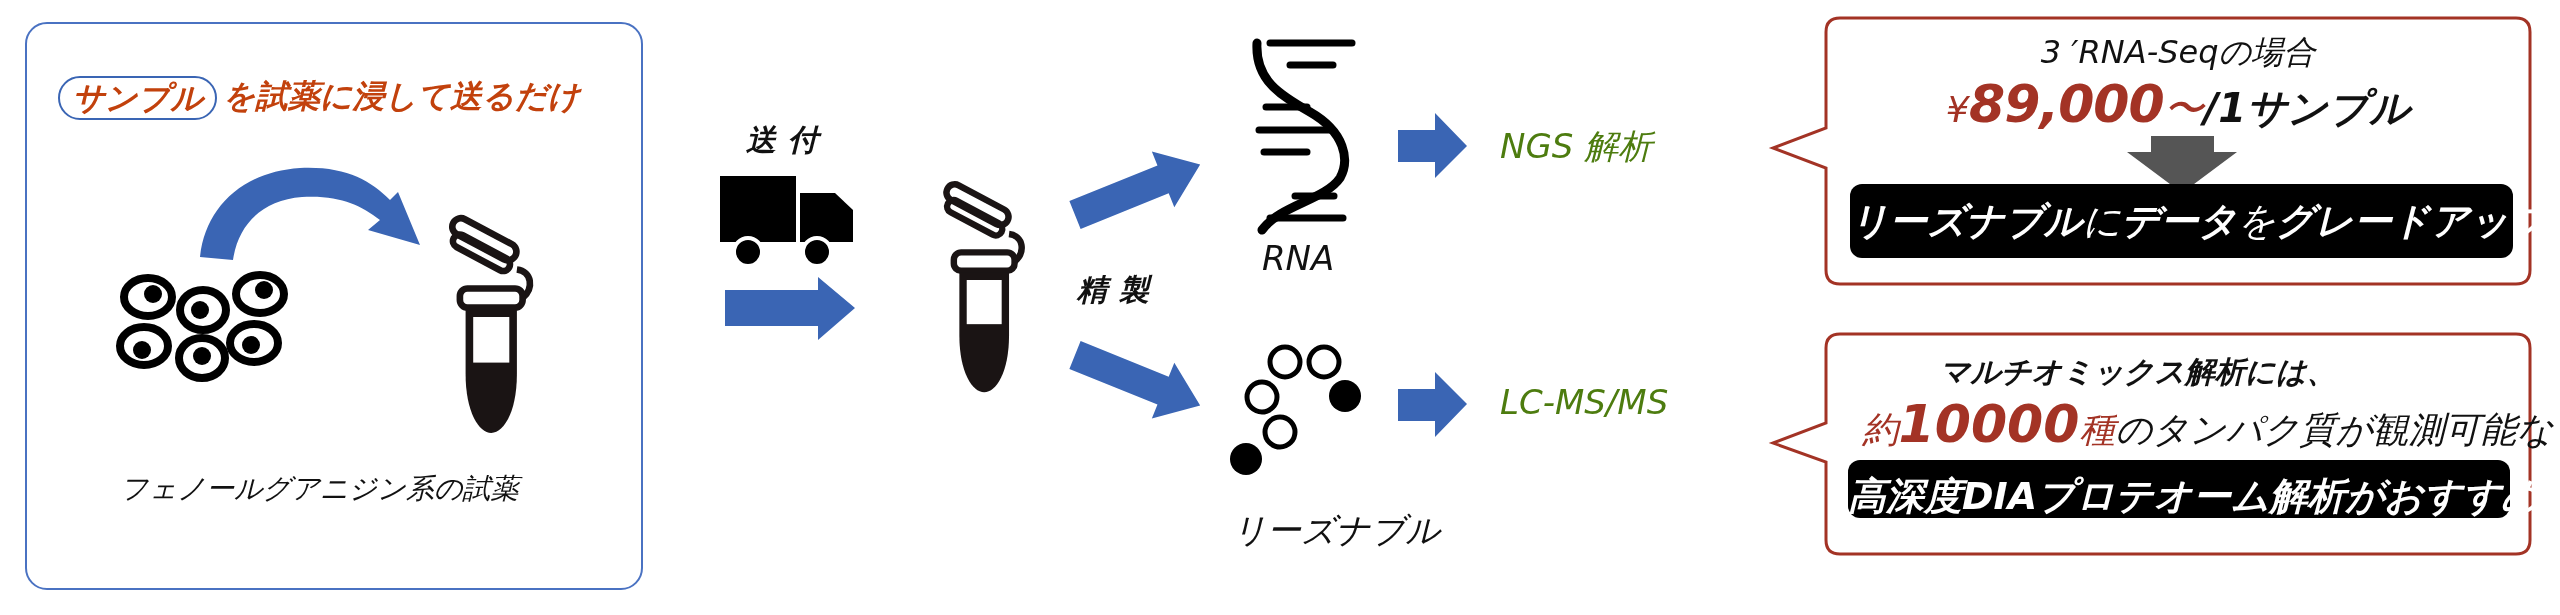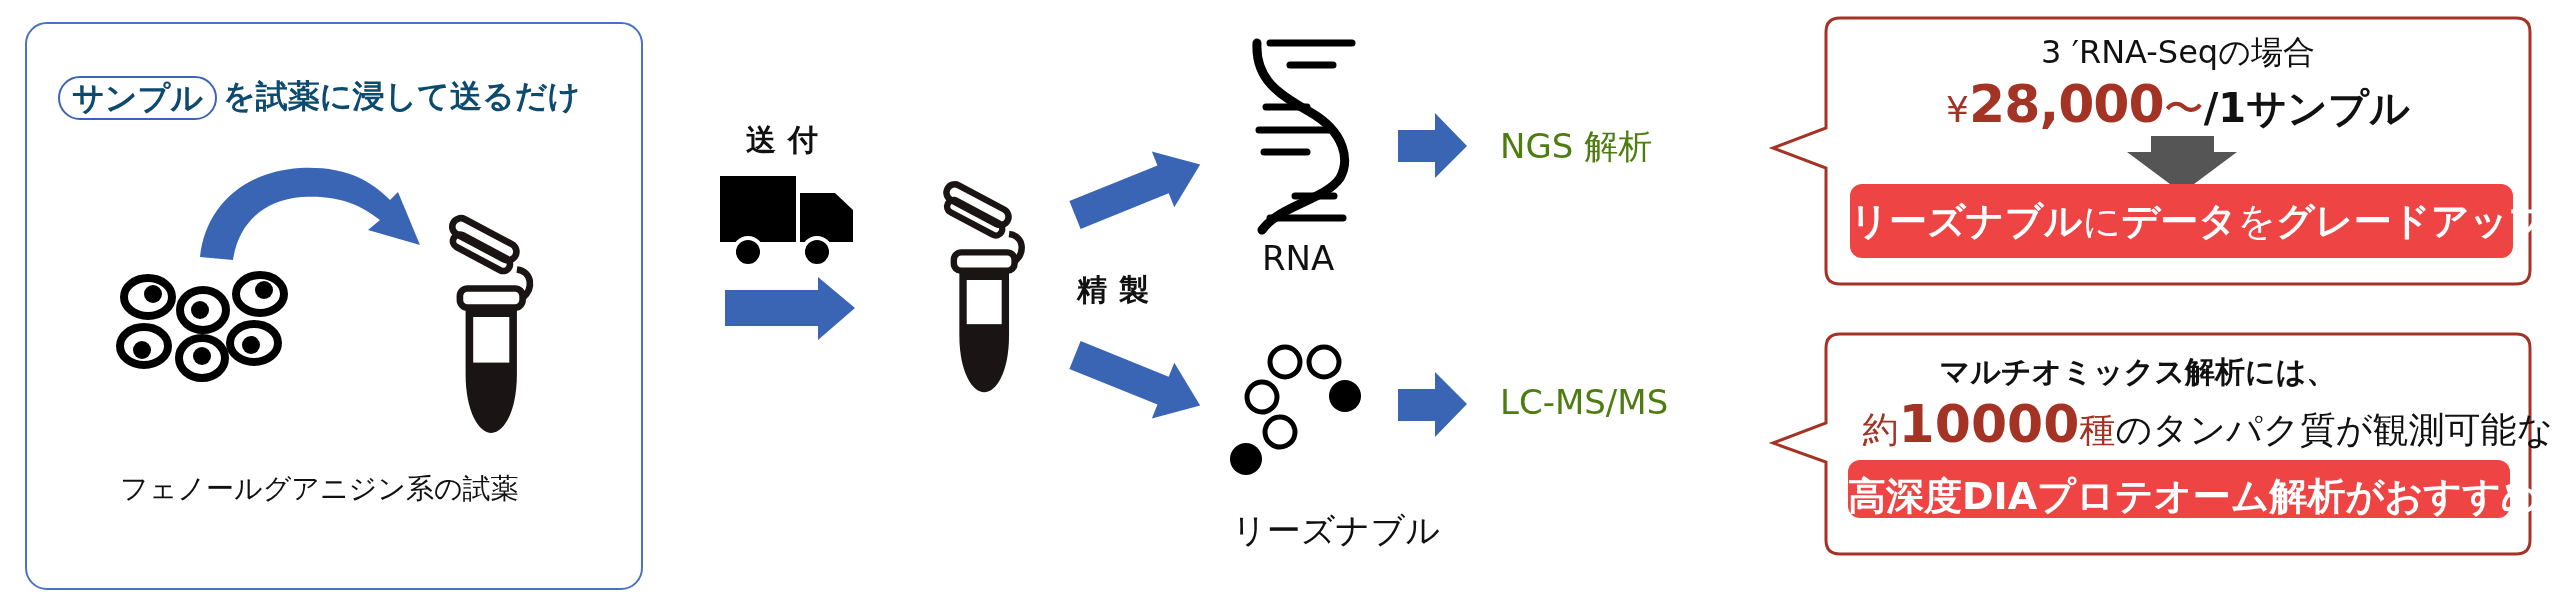--- a/index.html
+++ b/index.html
@@ -1,32 +1,32 @@
 <!DOCTYPE html>
 <html><head>
 <meta charset="utf-8">
 <style>
   html, body { margin:0; padding:0; background:#ffffff; }
   body { width:2560px; height:615px; position:relative; overflow:hidden;
          font-family:"DejaVu Sans","Liberation Sans",sans-serif; color:#111; }
-  .abs { position:absolute; }
+  .abs { position:absolute;font-style:italic; }
   #scene { position:absolute; left:0; top:0; width:2560px; height:615px; }
   .sample-box { left:25px; top:22px; width:618px; height:568px;
                 border:2.5px solid #4a72c2; border-radius:22px; box-sizing:border-box; }
-  .headline { left:58px; top:72px; white-space:nowrap; color:#0c4a6e; font-weight:bold;
+  .headline { left:58px; top:72px; white-space:nowrap; color:#c2410c; font-weight:bold;
               font-size:32px; line-height:48px; }
   .pill { display:inline-block; border:2.5px solid #3a65b4; border-radius:24px;
           padding:0 12px; height:40px; line-height:40px; margin-right:6px; vertical-align:middle; }
   .reagent { left:120px; top:467px; font-size:28px; line-height:44px; color:#111; white-space:nowrap; }
   .label-bold { font-weight:bold; font-size:30px; color:#111; letter-spacing:12px; white-space:nowrap; }
   .label-mid { font-size:34px; color:#111; white-space:nowrap; }
   .label-ana { font-size:34px; color:#4d7c0f; white-space:nowrap; }
   .bubble-text { color:#111; white-space:nowrap; text-align:center; }
   .red { color:#a33325; }
-  .banner { background:#ef4444; border-radius:12px; color:#fff; font-weight:bold;
+  .banner { background:#000000; border-radius:12px; color:#fff; font-weight:bold;
             text-align:left; white-space:nowrap; }
 </style>
 </head>
 <body>
 
 <svg id="scene" viewBox="0 0 2560 615" xmlns="http://www.w3.org/2000/svg">
   <defs>
     <g id="tube-shape">
 
       <g transform="rotate(28 0 0)">
@@ -151,21 +151,21 @@
 <div class="abs label-bold" style="left:1077px; top:270px;text-align:right;">精製</div>
 
 <div class="abs label-mid" style="left:1262px; top:238px;">RNA</div>
 <div class="abs label-mid" style="left:1232px; top:508px;">リーズナブル</div>
 
 <div class="abs label-ana" style="left:1500px; top:124px;">NGS 解析</div>
 <div class="abs label-ana" style="left:1500px; top:382px;">LC-MS/MS</div>
 
 <div class="abs bubble-text" style="left:1826px; width:704px; top:32px; font-size:32px; line-height:40px;">3 ′RNA-Seqの場合</div>
 <div class="abs bubble-text" style="left:1826px; width:704px; top:76px; line-height:56px;">
-  <span class="red" style="font-size:36px;">¥</span><span class="red" style="font-size:52px; font-weight:bold; letter-spacing:-1px;">28,000</span><span class="red" style="font-size:40px;">〜</span><span style="font-size:40px; font-weight:bold;">/1サンプル</span>
+  <span class="red" style="font-size:36px;">¥</span><span class="red" style="font-size:52px; font-weight:bold; letter-spacing:-1px;">89,000</span><span class="red" style="font-size:40px;">〜</span><span style="font-size:40px; font-weight:bold;">/1サンプル</span>
 </div>
 <div class="abs banner" style="left:1850px; top:184px; width:663px; height:74px; line-height:74px; font-size:38px;">
   <span>リーズナブル</span><span style="font-weight:normal;">に</span><span>データ</span><span style="font-weight:normal;">を</span><span>グレードアップ</span>
 </div>
 
 <div class="abs bubble-text" style="left:1826px; width:624px; top:350px; font-size:30px; font-weight:bold; line-height:44px;">マルチオミックス解析には、</div>
 <div class="abs bubble-text" style="left:1826px; width:704px; top:396px; line-height:56px;margin-left:30px;">
   <span class="red" style="font-size:36px;">約</span><span class="red" style="font-size:52px; font-weight:bold;">10000</span><span class="red" style="font-size:36px;">種</span><span style="font-size:36px;">のタンパク質が観測可能な</span>
 </div>
 <div class="abs banner" style="left:1848px; top:460px; width:662px; height:58px; line-height:72px; font-size:38px;">高深度DIAプロテオーム解析がおすすめ!</div>

